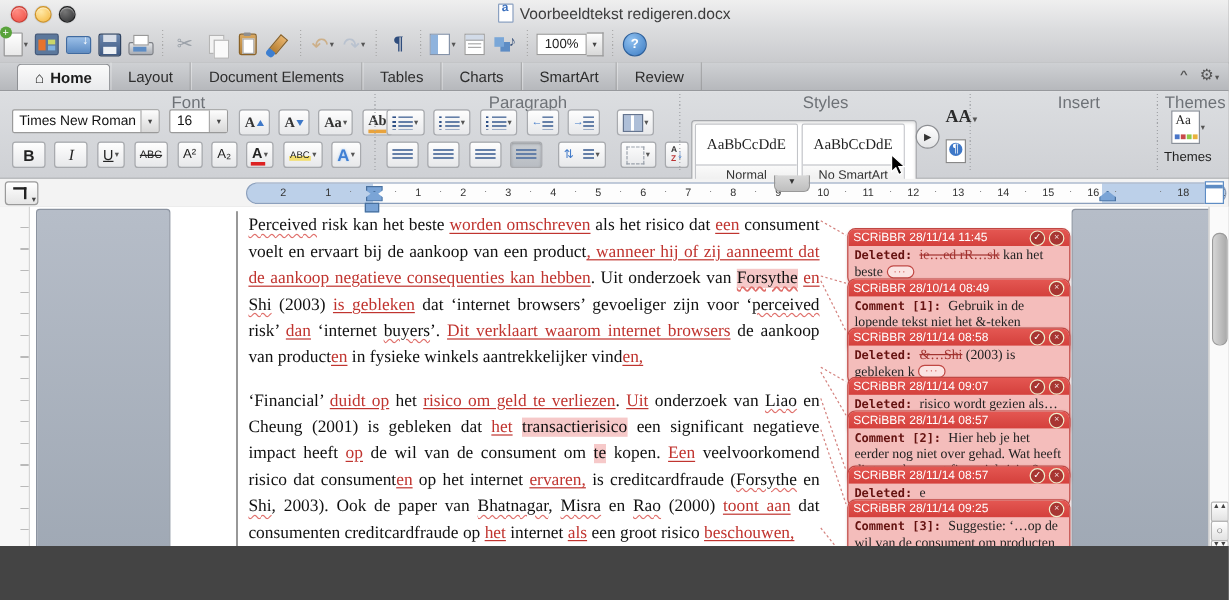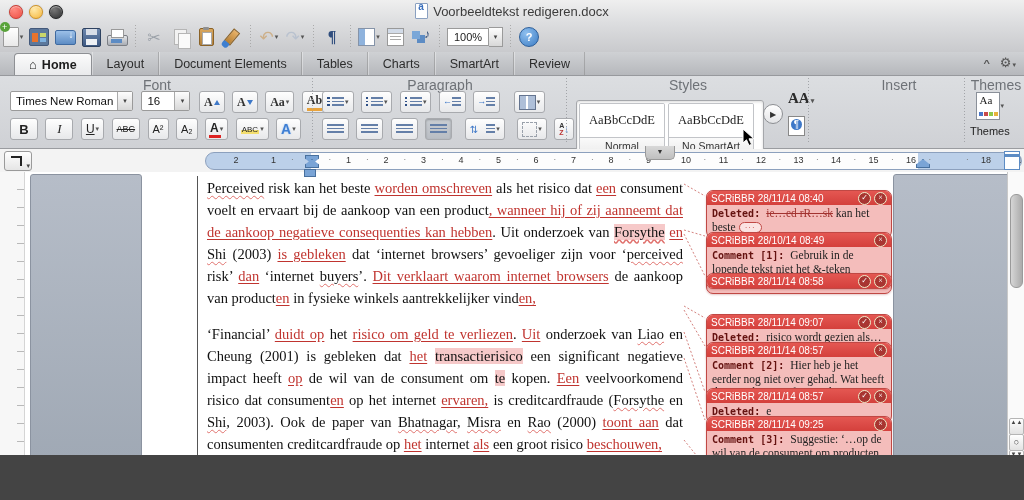--- a/index.html
+++ b/index.html
@@ -546,39 +546,40 @@
     </svg>
 
     <div id="docText">
         <div class="para"><span class="rw">Perceived</span><span class="rn"> risk kan het beste </span><span class="ri">worden omschreven</span><span class="rn"> als het risico dat </span><span class="ri">een</span><span class="rn"> consument voelt en ervaart bij de aankoop van een product</span><span class="ri">, wanneer hij of zij aanneemt dat de aankoop negatieve consequenties kan hebben</span><span class="rn">. Uit onderzoek van </span><span class="rhw">Forsythe</span><span class="rn"> </span><span class="ri">en</span><span class="rn"> </span><span class="rw">Shi</span><span class="rn"> (2003) </span><span class="ri">is gebleken</span><span class="rn"> dat ‘internet browsers’ gevoeliger zijn voor ‘</span><span class="rw">perceived</span><span class="rn"> risk’ </span><span class="ri">dan</span><span class="rn"> ‘internet </span><span class="rw">buyers</span><span class="rn">’. </span><span class="ri">Dit verklaart waarom internet browsers</span><span class="rn"> de aankoop van product</span><span class="ri">en</span><span class="rn"> in fysieke winkels aantrekkelijker vind</span><span class="ri">en,</span></div>
         <div class="para"><span class="rn">‘Financial’ </span><span class="ri">duidt op</span><span class="rn"> het </span><span class="ri">risico om geld te verliezen</span><span class="rn">. </span><span class="ri">Uit</span><span class="rn"> onderzoek van </span><span class="rw">Liao</span><span class="rn"> en Cheung (2001) is gebleken dat </span><span class="ri">het</span><span class="rn"> </span><span class="rh">transactierisico</span><span class="rn"> een significant negatieve impact heeft </span><span class="ri">op</span><span class="rn"> de wil van de consument om </span><span class="rh">te</span><span class="rn"> kopen. </span><span class="ri">Een</span><span class="rn"> veelvoorkomend risico dat consument</span><span class="ri">en</span><span class="rn"> op het internet </span><span class="ri">ervaren,</span><span class="rn"> is creditcardfraude (</span><span class="rw">Forsythe</span><span class="rn"> en </span><span class="rw">Shi</span><span class="rn">, 2003). Ook de paper van </span><span class="rw">Bhatnagar</span><span class="rn">, </span><span class="rw">Misra</span><span class="rn"> en </span><span class="rw">Rao</span><span class="rn"> (2000) </span><span class="ri">toont aan</span><span class="rn"> dat consumenten creditcardfraude op </span><span class="ri">het</span><span class="rn"> internet </span><span class="ri">als</span><span class="rn"> een groot risico </span><span class="ri">beschouwen,</span></div>
         <div class="para"></div>
       </div>
     <div id="comments">
         <div class="bubble" style="top: 18px;">
           <div class="bhead">
-            <span class="bauthor">SCRiBBR 28/11/14 08:40</span>
+            <span class="bauthor">SCRiBBR 28/11/14 11:45</span>
             <span class="bic">✓</span>
             <span class="bic">×</span>
           </div>
           <div class="bbody"><span class="blabel">Deleted: </span><span class="bstruck">ie…ed rR…sk</span><span> kan het beste</span><span class="bpill">···</span></div>
         </div>
         <div class="bubble" style="top: 60px;">
           <div class="bhead">
             <span class="bauthor">SCRiBBR 28/10/14 08:49</span>
             <span class="bic">×</span>
           </div>
           <div class="bbody"><span class="blabel">Comment [1]: </span><span>Gebruik in de lopende tekst niet het &amp;-teken wanneer je auteurs noemt.</span></div>
         </div>
         <div class="bubble" style="top: 101px;">
           <div class="bhead">
             <span class="bauthor">SCRiBBR 28/11/14 08:58</span>
             <span class="bic">✓</span>
             <span class="bic">×</span>
           </div>
+          <div class="bbody"><span class="blabel">Deleted: </span><span class="bstruck">&amp;…Shi</span><span> (2003) is gebleken k</span><span class="bpill">···</span></div>
         </div>
         <div class="bubble" style="top: 142px;">
           <div class="bhead">
             <span class="bauthor">SCRiBBR 28/11/14 09:07</span>
             <span class="bic">✓</span>
             <span class="bic">×</span>
           </div>
           <div class="bbody"><span class="blabel">Deleted: </span><span>risico wordt gezien als…het</span><span class="bpill">···</span></div>
         </div>
         <div class="bubble" style="top: 170px;">

